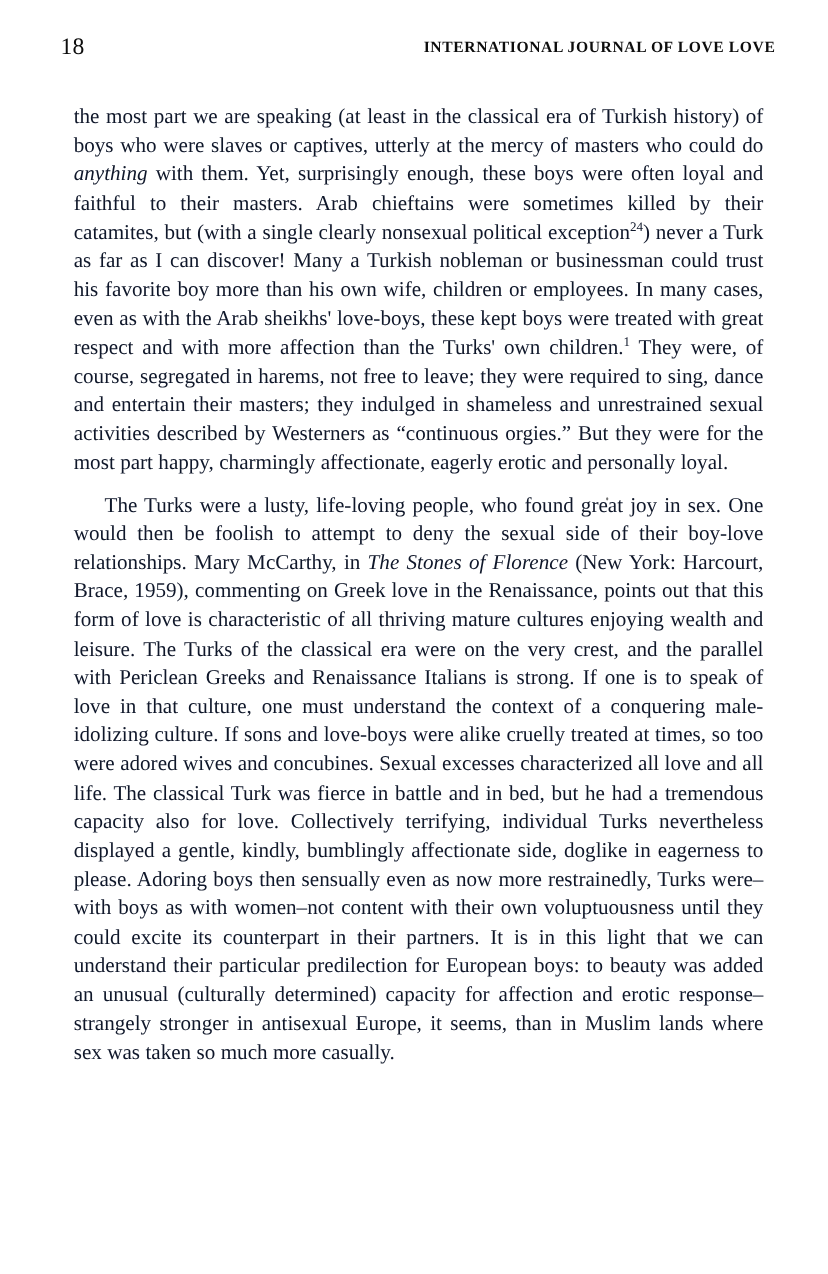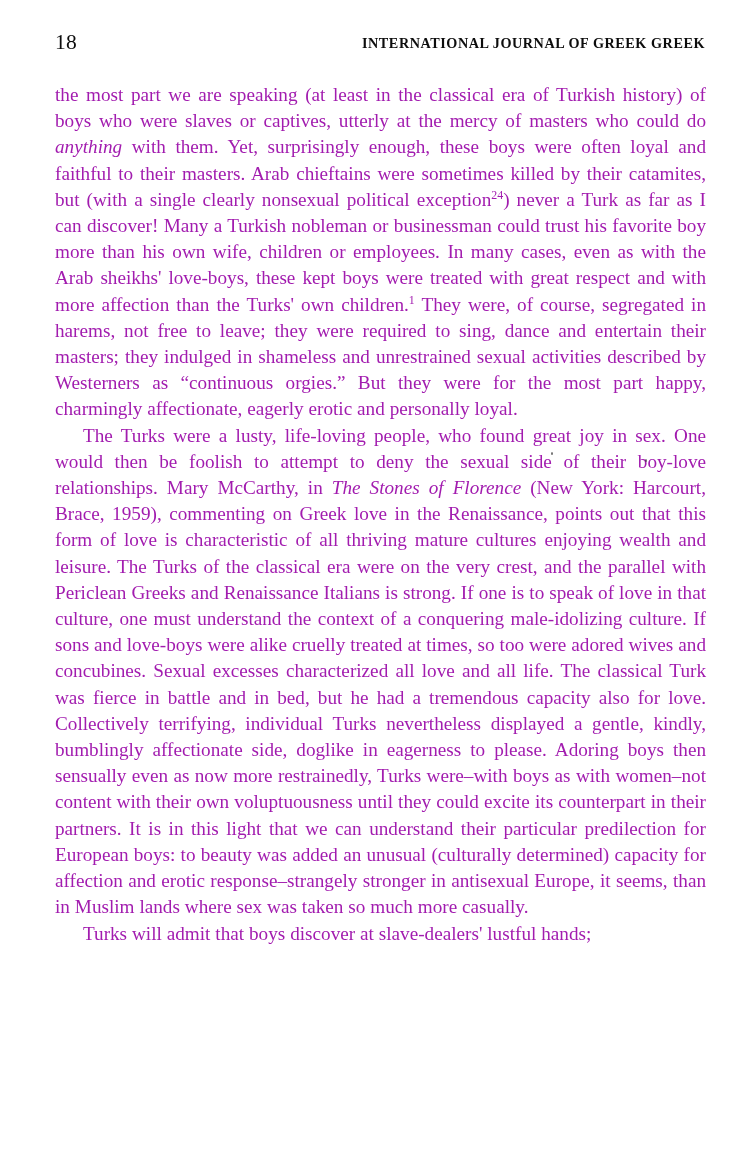--- a/index.html
+++ b/index.html
@@ -49,27 +49,27 @@
     white-space: nowrap;
   }
   
   .text-block {
     position: absolute;
     top: 82px;
     left: 55px;
     width: 651px;
   }
   p.para {
-    margin: 0;
+    margin: 12px;
     font-size: 19.2px;
     line-height: 26.2px;
     text-align: justify;
     text-justify: inter-word;
     word-spacing: 0.1px;
-    color: #a21caf;
+    color: #0f172a;
     hyphens: none;
   }
   p.para.indent {
     text-indent: 28px;
   }
   sup {
     font-size: 0.62em;
     line-height: 0;
     vertical-align: 0.62em;
   }
@@ -83,21 +83,21 @@
     opacity: 0.72;
   }
 </style>
 </head>
 <body>
 
 <div class="page">
 
   <div class="running-head">
     <div class="folio">18</div>
-    <div class="journal-title">INTERNATIONAL JOURNAL OF GREEK GREEK</div>
+    <div class="journal-title">INTERNATIONAL JOURNAL OF LOVE LOVE</div>
   </div>
 
   <div class="text-block">
       <p class="para"><span>the most part we are speaking (at least in the classical era of Turkish history) of boys who were slaves or captives, utterly at the mercy of masters who could do </span><i>anything</i><span> with them. Yet, surprisingly enough, these boys were often loyal and faithful to their masters. Arab chieftains were sometimes killed by their catamites, but (with a single clearly nonsexual political exception</span><sup>24</sup><span>) never a Turk as far as I can discover! Many a Turkish nobleman or businessman could trust his favorite boy more than his own wife, children or employees. In many cases, even as with the Arab sheikhs' love-boys, these kept boys were treated with great respect and with more affection than the Turks' own children.</span><sup>1</sup><span> They were, of course, segregated in harems, not free to leave; they were required to sing, dance and entertain their masters; they indulged in shameless and unrestrained sexual activities described by Westerners as “continuous orgies.” But they were for the most part happy, charmingly affectionate, eagerly erotic and personally loyal.</span></p>
       <p class="para indent"><span>The Turks were a lusty, life-loving people, who found great joy in sex. One would then be foolish to attempt to deny the sexual side of their boy-love relationships. Mary McCarthy, in </span><i>The Stones of Florence</i><span> (New York: Harcourt, Brace, 1959), commenting on Greek love in the Renaissance, points out that this form of love is characteristic of all thriving mature cultures enjoying wealth and leisure. The Turks of the classical era were on the very crest, and the parallel with Periclean Greeks and Renaissance Italians is strong. If one is to speak of love in that culture, one must understand the context of a conquering male-idolizing culture. If sons and love-boys were alike cruelly treated at times, so too were adored wives and concubines. Sexual excesses characterized all love and all life. The classical Turk was fierce in battle and in bed, but he had a tremendous capacity also for love. Collectively terrifying, individual Turks nevertheless displayed a gentle, kindly, bumblingly affectionate side, doglike in eagerness to please. Adoring boys then sensually even as now more restrainedly, Turks were–with boys as with women–not content with their own voluptuousness until they could excite its counterpart in their partners. It is in this light that we can understand their particular predilection for European boys: to beauty was added an unusual (culturally determined) capacity for affection and erotic response–strangely stronger in antisexual Europe, it seems, than in Muslim lands where sex was taken so much more casually.</span></p>
       <p class="para indent"><span>Turks will admit that boys discover at slave-dealers' lustful hands;</span></p>
     </div>
 
   <span class="speck" style="left:551px; top:452px; width:2px; height:3px;"></span>
   <span class="speck" style="left:645px; top:459px; width:2px; height:3px;"></span>

